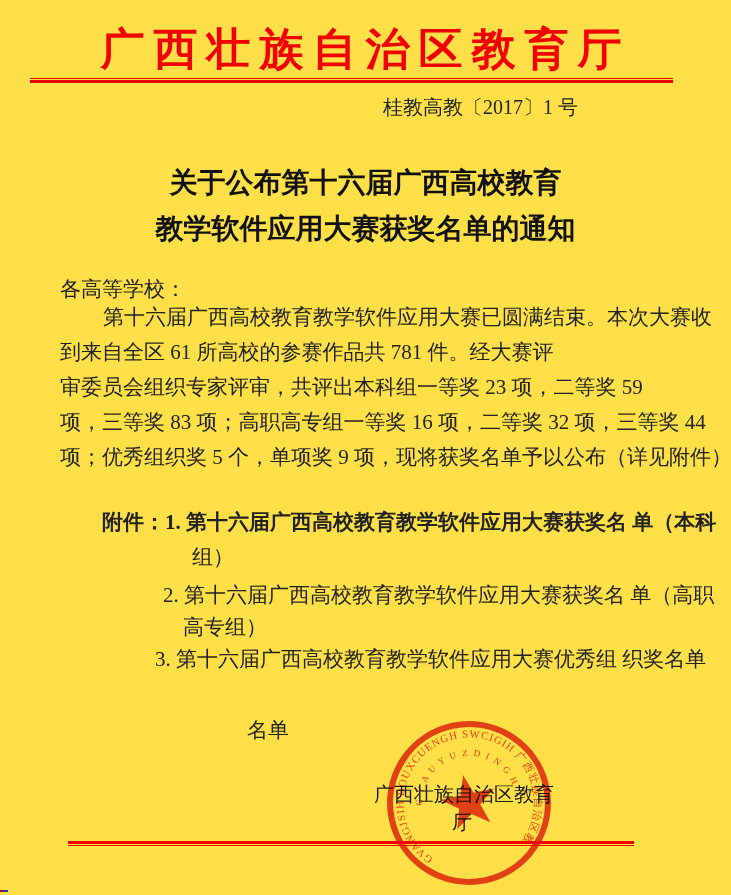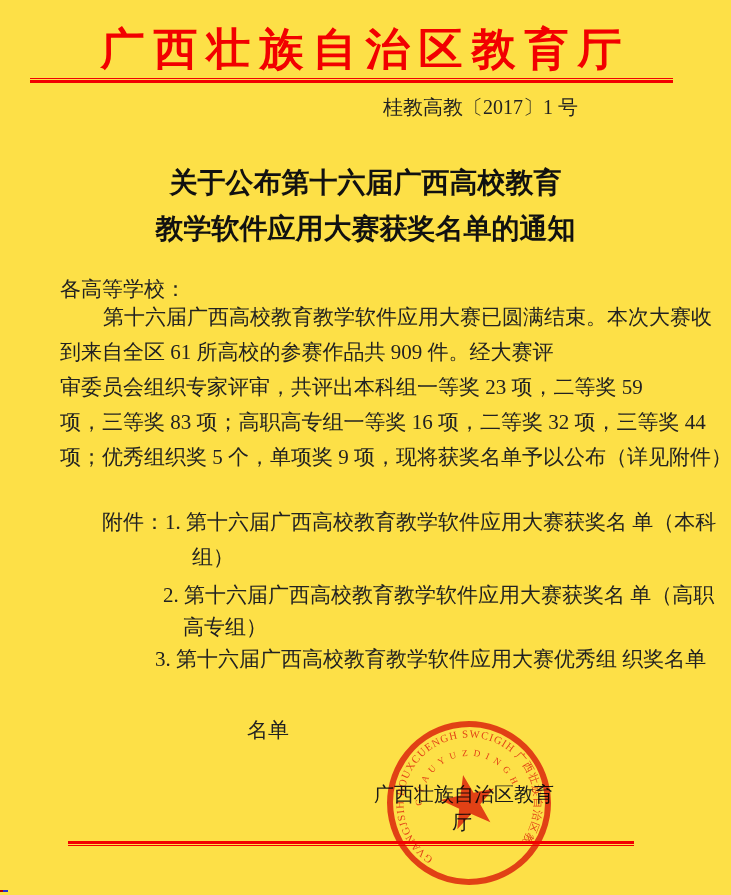--- a/index.html
+++ b/index.html
@@ -35,21 +35,21 @@
   .title2{top:210px;left:0;width:731px;text-align:center;font-size:28px;font-weight:bold;color:#111;}
 
   .body-text{font-size:21px;color:#222;}
   .salutation{top:275px;left:60px;}
   .bl0{top:303px;left:103px;}
   .bl1{top:338px;left:60px;}
   .bl2{top:373px;left:60px;}
   .bl3{top:408px;left:60px;}
   .bl4{top:443px;left:60px;}
 
-  .al0{top:508px;left:102px;}
+  .al0{top:508px;left:102px;font-weight:bold;}
   .al1{top:543px;left:192px;}
   .al2{top:581px;left:163px;}
   .al3{top:613px;left:183px;}
   .al4{top:645px;left:155px;}
   .al5{top:678px;left:155px;}
   .al6{top:716px;left:247px;}
 
   .sig1{top:781px;left:374px;font-size:20px;color:#1a1a1a;}
   .sig2{top:809px;left:452px;font-size:20px;color:#1a1a1a;}
 
@@ -75,21 +75,21 @@
     <div class="thick"></div>
   </div>
 
   <div class="abs doc-number">桂教高教〔2017〕1 号</div>
 
   <div class="abs title1">关于公布第十六届广西高校教育</div>
   <div class="abs title2">教学软件应用大赛获奖名单的通知</div>
 
   <div class="abs body-text salutation">各高等学校：</div>
   <div class="abs body-text bl0">第十六届广西高校教育教学软件应用大赛已圆满结束。本次大赛收</div>
-  <div class="abs body-text bl1">到来自全区 61 所高校的参赛作品共 909 件。经大赛评</div>
+  <div class="abs body-text bl1">到来自全区 61 所高校的参赛作品共 781 件。经大赛评</div>
   <div class="abs body-text bl2">审委员会组织专家评审，共评出本科组一等奖 23 项，二等奖 59</div>
   <div class="abs body-text bl3">项，三等奖 83 项；高职高专组一等奖 16 项，二等奖 32 项，三等奖 44</div>
   <div class="abs body-text bl4">项；优秀组织奖 5 个，单项奖 9 项，现将获奖名单予以公布（详见附件）。</div>
 
   <div class="abs body-text al0">附件：1. 第十六届广西高校教育教学软件应用大赛获奖名 单（本科</div>
   <div class="abs body-text al1">组）</div>
   <div class="abs body-text al2">2. 第十六届广西高校教育教学软件应用大赛获奖名 单（高职</div>
   <div class="abs body-text al3">高专组）</div>
   <div class="abs body-text al4">3. 第十六届广西高校教育教学软件应用大赛优秀组 织奖名单</div>
   <div class="abs body-text al6">名单</div>

